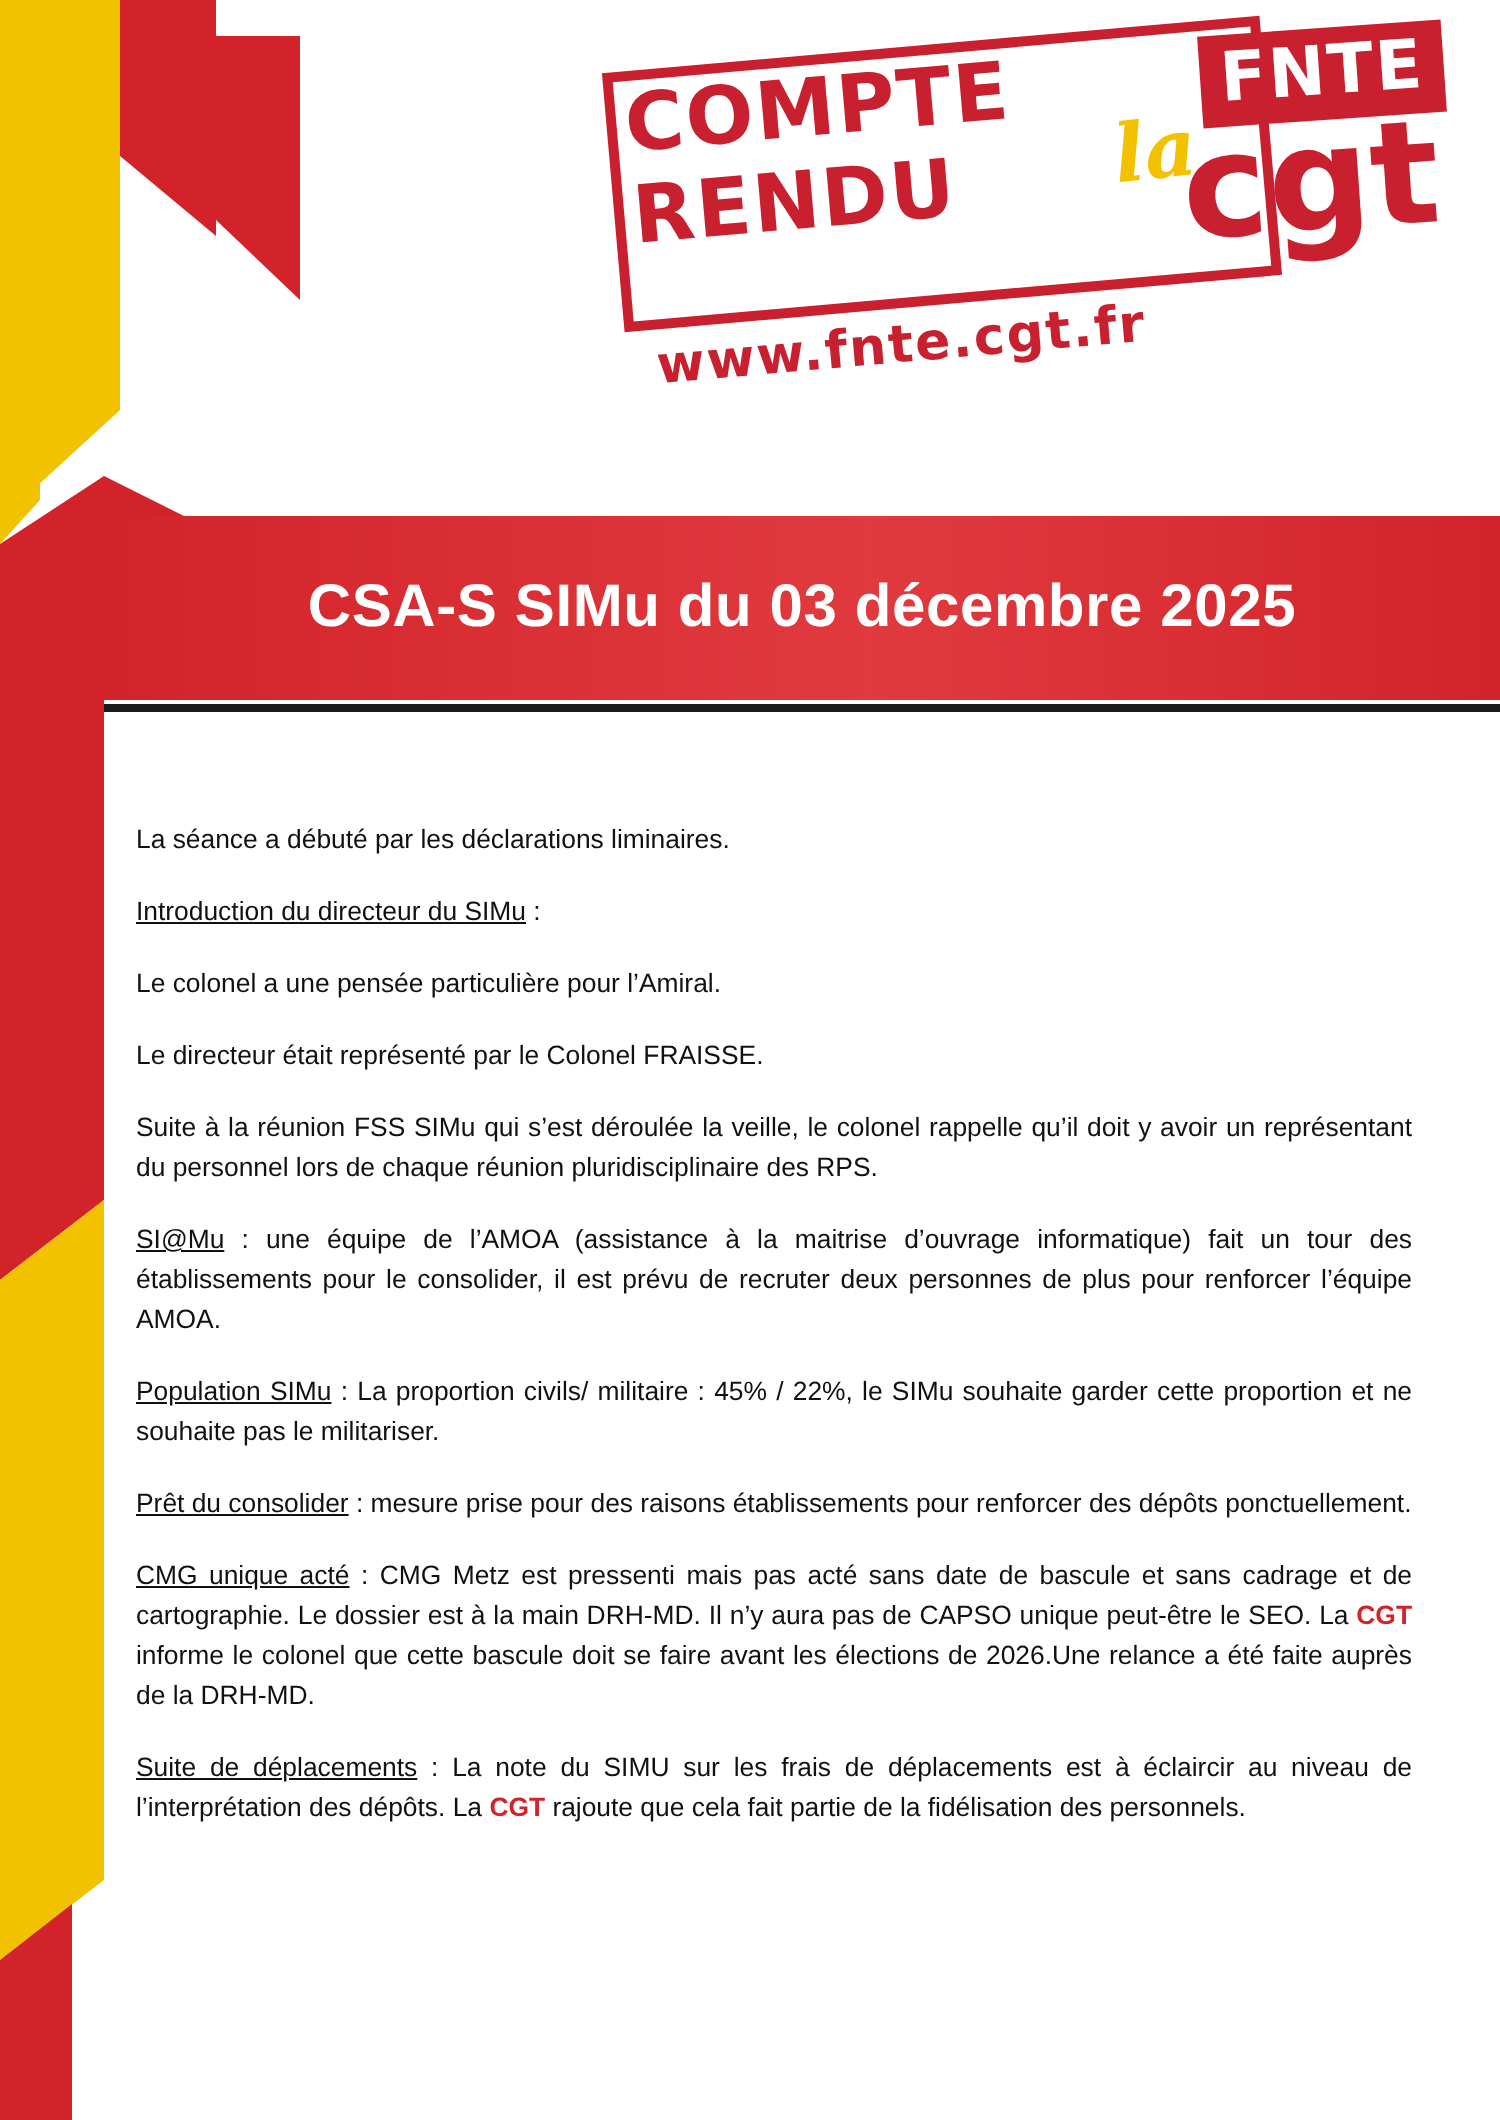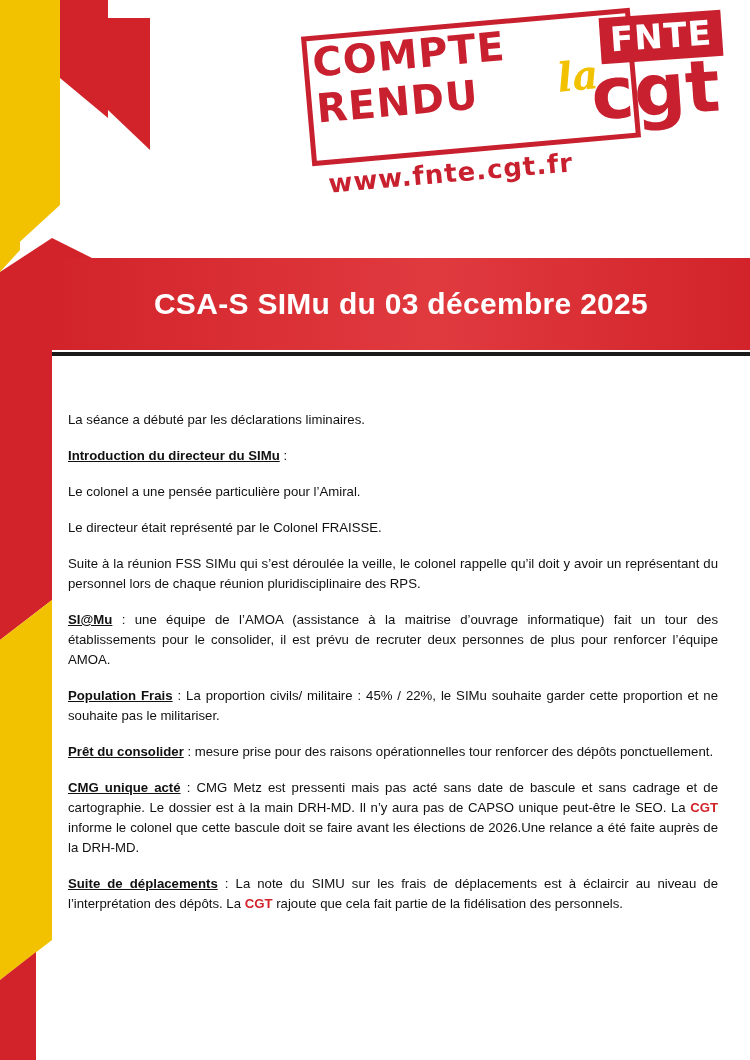--- a/index.html
+++ b/index.html
@@ -146,24 +146,24 @@
     position: absolute;
     left: 68px;
     top: 410px;
     width: 650px;
     font-size: 13.2px;
     line-height: 20px;
     color: #111111;
     text-align: justify;
   }
   .content p {
-    margin: 0 0 16px 0;
+    margin: 0 12px 16px 0;
   }
   .lead-label {
-    font-weight: bold;
+    font-weight: normal;
     text-decoration: underline;
   }
   .cgt-red {
     color: #d2232a;
     font-weight: bold;
   }
 </style>
 </head>
 <body>
 
@@ -203,17 +203,17 @@
 </div>
 <div class="title-rule"></div>
 
 <div class="content" id="body-container">
     <p><span>La séance a débuté par les déclarations liminaires.</span></p>
     <p><span class="lead-label">Introduction du directeur du SIMu</span><span> :</span></p>
     <p><span>Le colonel a une pensée particulière pour l’Amiral.</span></p>
     <p><span>Le directeur était représenté par le Colonel FRAISSE.</span></p>
     <p><span>Suite à la réunion FSS SIMu qui s’est déroulée la veille, le colonel rappelle qu’il doit y avoir un représentant du personnel lors de chaque réunion pluridisciplinaire des RPS.</span></p>
     <p><span class="lead-label">SI@Mu</span><span> : une équipe de l’AMOA (assistance à la maitrise d’ouvrage informatique) fait un tour des établissements pour le consolider, il est prévu de recruter deux personnes de plus pour renforcer l’équipe AMOA.</span></p>
-    <p><span class="lead-label">Population Frais</span><span> : La proportion civils/ militaire : 45% / 22%, le SIMu souhaite garder cette proportion et ne souhaite pas le militariser.</span></p>
-    <p><span class="lead-label">Prêt du consolider</span><span> : mesure prise pour des raisons opérationnelles tour renforcer des dépôts ponctuellement.</span></p>
+    <p><span class="lead-label">Population SIMu</span><span> : La proportion civils/ militaire : 45% / 22%, le SIMu souhaite garder cette proportion et ne souhaite pas le militariser.</span></p>
+    <p><span class="lead-label">Prêt du consolider</span><span> : mesure prise pour des raisons établissements pour renforcer des dépôts ponctuellement.</span></p>
     <p><span class="lead-label">CMG unique acté</span><span> : CMG Metz est pressenti mais pas acté sans date de bascule et sans cadrage et de cartographie. Le dossier est à la main DRH-MD. Il n’y aura pas de CAPSO unique peut-être le SEO. La <span class="cgt-red">CGT</span> informe le colonel que cette bascule doit se faire avant les élections de 2026.Une relance a été faite auprès de la DRH-MD.</span></p>
     <p><span class="lead-label">Suite de déplacements</span><span> : La note du SIMU sur les frais de déplacements est à éclaircir au niveau de l’interprétation des dépôts. La <span class="cgt-red">CGT</span> rajoute que cela fait partie de la fidélisation des personnels.</span></p>
   </div>
 
 </body></html>

